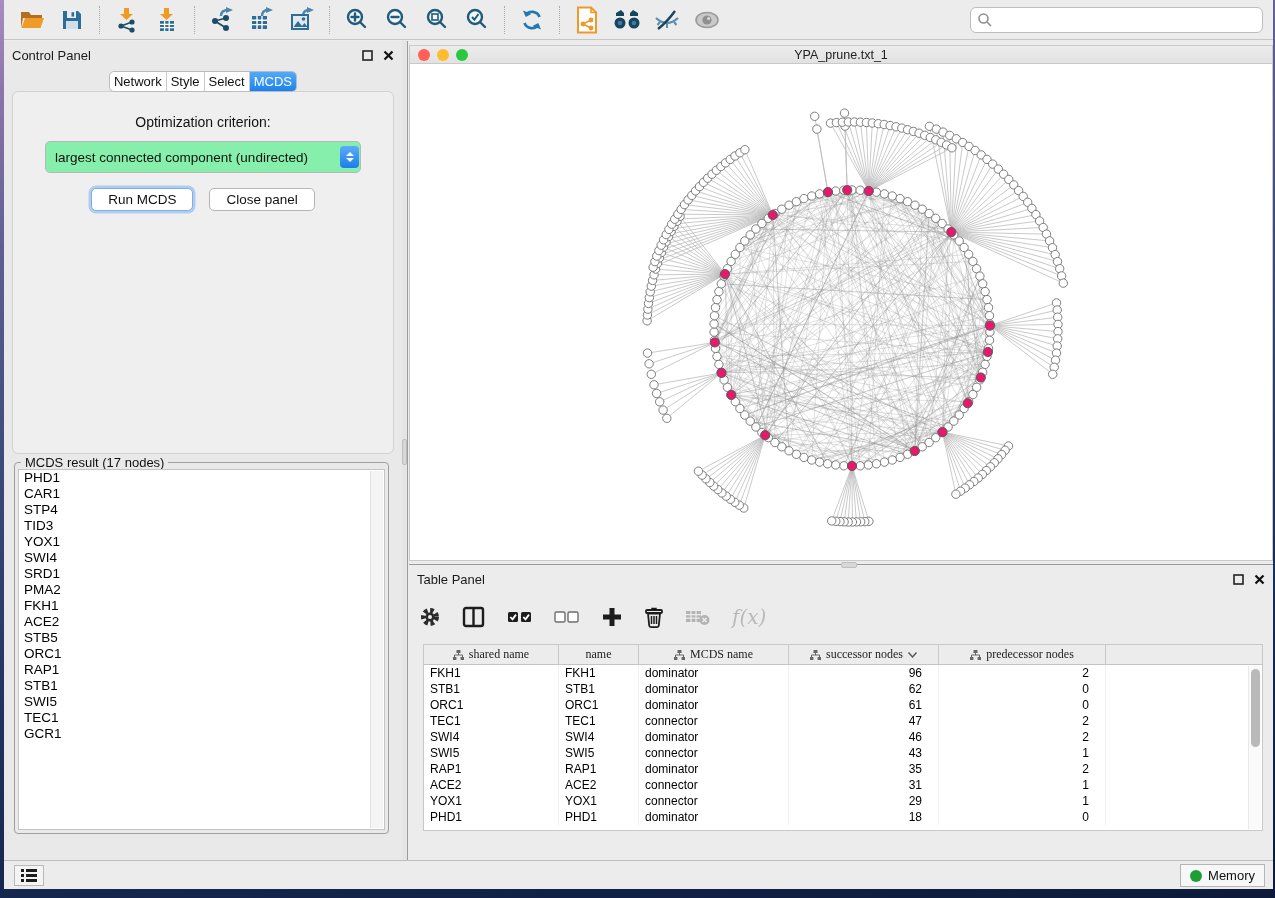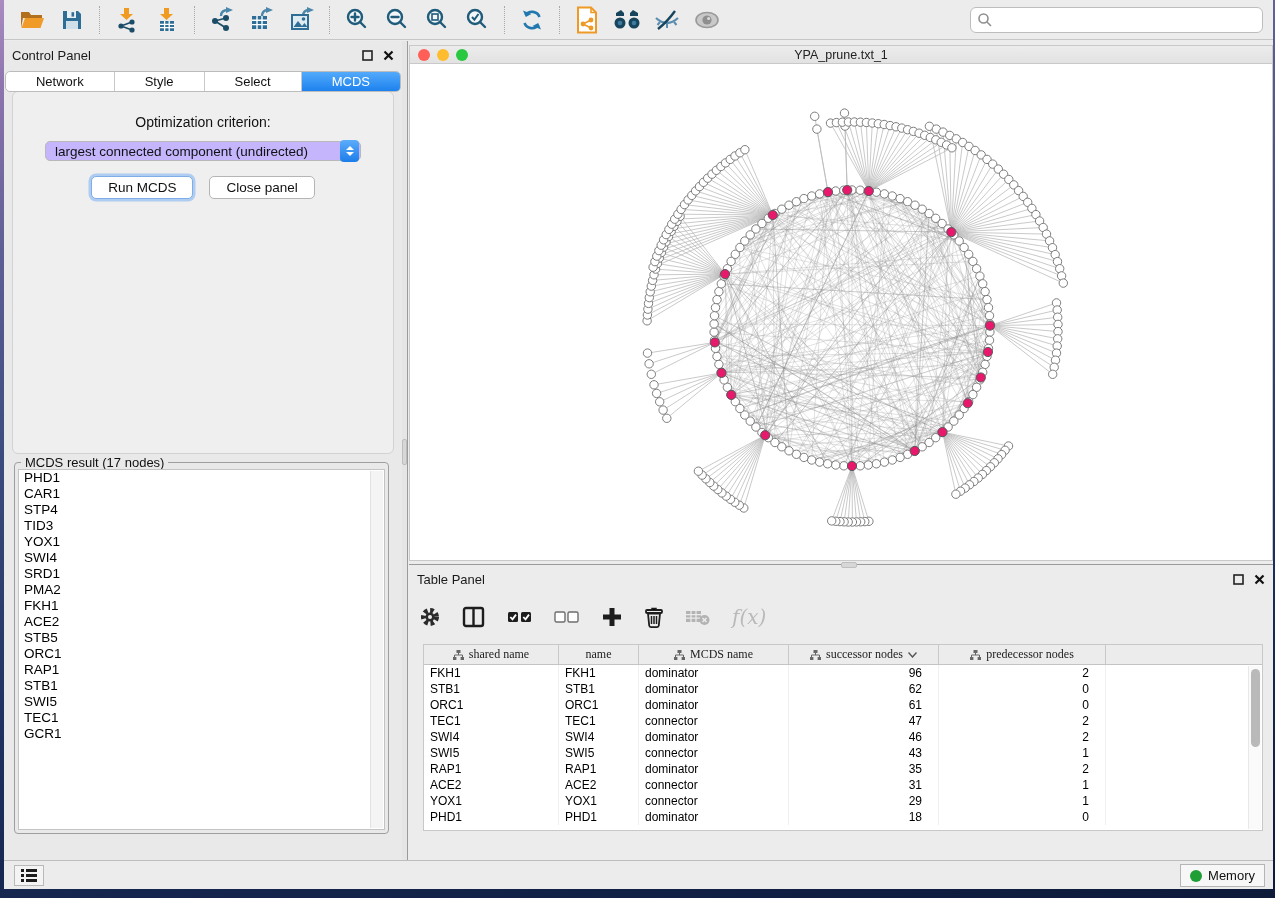--- a/index.html
+++ b/index.html
@@ -20,30 +20,30 @@
   .searchbox input { border:none; outline:none; flex:1; font-size:13px; background:transparent; }
 
   
   .cpanel { position:absolute; left:0; top:41px; width:398px; bottom:29px; background:#e9e9e9; }
   .panel-head { height:26px; display:flex; align-items:center; padding:2px 8px 0 8px; }
   .panel-title { font-size:13px; color:#1a1a1a; flex:1; }
   .panel-icons { display:flex; gap:10px; align-items:center; }
 
   .seg-tabs { display:inline-flex; border:1px solid #bcbcbc; border-radius:5px; background:#fff;
     overflow:hidden; height:21px; }
-  .seg-tab { padding:2px 30px; font-size:13px; color:#111; border-left:1px solid #c9c9c9;
+  .seg-tab { padding:2px 4px; font-size:13px; color:#111; border-left:1px solid #c9c9c9;
     display:flex; align-items:center; cursor:default; }
   .seg-tab:first-child { border-left:none; }
   .seg-tab.active { background:linear-gradient(#53aafb,#1d82ee); color:#fff; }
   .cp-tabsrow { position:absolute; left:0; right:0; top:30px; text-align:center; z-index:2; }
 
   .cp-card { position:absolute; left:8px; right:8px; top:50px; height:363px;
     background:#efefef; border:1px solid #d2d2d2; border-radius:6px; }
   .crit-label { text-align:center; font-size:14px; color:#111; margin-top:22px; }
-  .selectbox { margin:11px auto 0 auto; width:316px; height:20px; background:#c4b5fd;
+  .selectbox { margin:11px auto 0 auto; width:316px; height:32px; background:#86efac;
     border:1px solid #b8b8b8; border-radius:5px; display:flex; align-items:center; }
   .selectbox .sel-text { flex:1; font-size:13.5px; padding-left:9px; color:#111; white-space:nowrap; }
   .sel-stepper { width:19px; height:22px; margin:0 1px; border-radius:4px;
     background:linear-gradient(#5cacfb,#1c7de9); display:flex; flex-direction:column;
     align-items:center; justify-content:center; gap:2px; }
   .tri-up { width:0;height:0;border-left:4px solid transparent;border-right:4px solid transparent;border-bottom:4px solid #fff; }
   .tri-dn { width:0;height:0;border-left:4px solid transparent;border-right:4px solid transparent;border-top:4px solid #fff; }
   .btnrow { display:flex; justify-content:center; gap:16px; margin-top:15px; }
   .mbtn { background:#fff; border:1px solid #b5b5b5; border-radius:5px; font-size:13.5px;
     padding:3px 16px; color:#111; font-family:inherit; }

